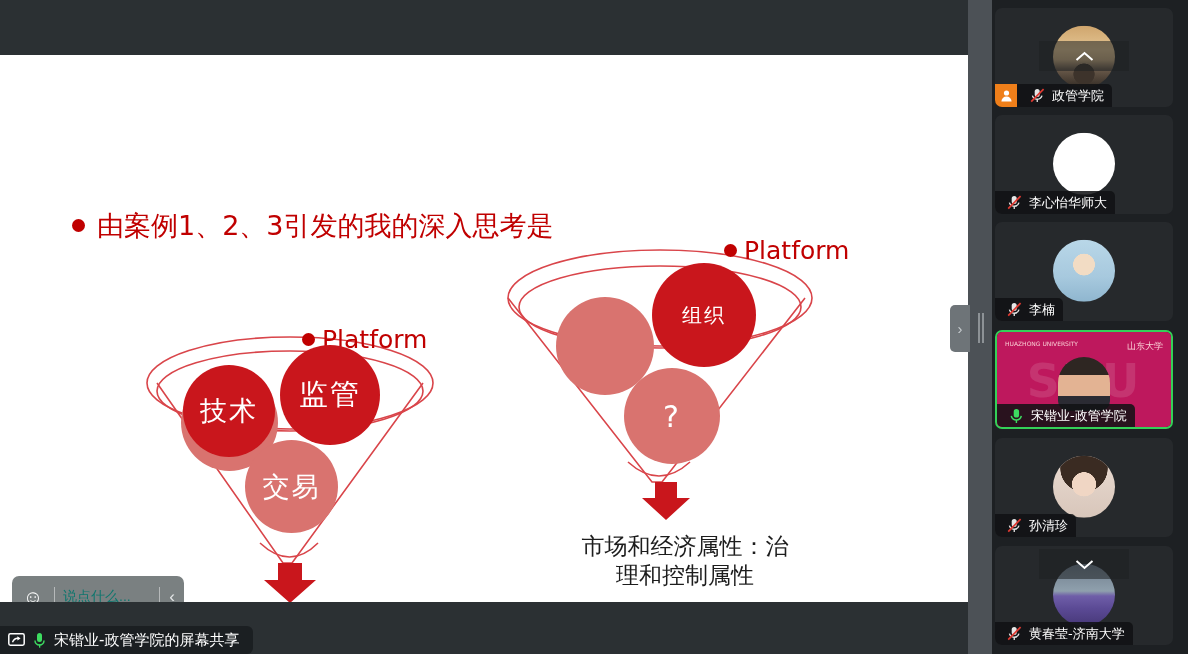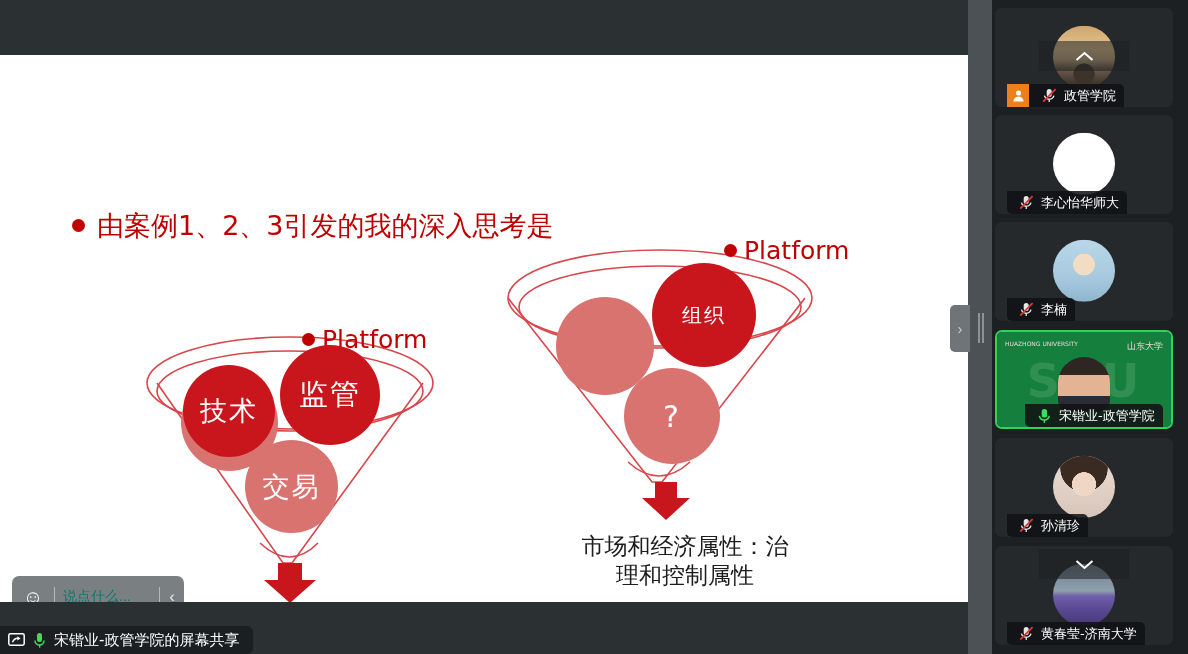--- a/index.html
+++ b/index.html
@@ -104,21 +104,21 @@
     background:#26292c;border-radius:7px;overflow:hidden;
   }
   .tile.active{
     border:2px solid #34d058;left:3px;width:174px;height:95px;
   }
   .tile .av{
     position:absolute;left:50%;top:50%;transform:translate(-50%,-52%);
     width:62px;height:62px;border-radius:50%;overflow:hidden;
   }
   .namebar{
-    position:absolute;left:12px;bottom:0;height:23px;
+    position:absolute;left:0;bottom:0;height:23px;
     background:rgba(16,18,20,.86);border-radius:0 5px 0 5px;
     display:flex;align-items:center;gap:5px;padding-right:8px;
     color:#fff;font-size:13px;white-space:nowrap;
     font-family:"DejaVu Sans","Liberation Sans",sans-serif;
   }
   .host-badge{
     width:22px;height:23px;background:#ef7f1a;display:flex;align-items:center;justify-content:center;
   }
   .mic{width:20px;display:flex;align-items:center;justify-content:center;margin-left:5px;}
   .tile-chevron{
@@ -135,21 +135,21 @@
   .img-cartoon{width:100%;height:100%;
     background:radial-gradient(circle at 50% 40%,#f2dcc4 0 22%, transparent 23%),
       linear-gradient(180deg,#b9d7e8 0%,#a7c9de 60%,#8fb6cf 100%);}
   .img-lady{width:100%;height:100%;
     background:
       radial-gradient(circle at 50% 46%, #f0d6c4 0 26%, transparent 27%),
       radial-gradient(circle at 50% 20%, #3a2b22 0 40%, transparent 41%),
       linear-gradient(180deg,#e9dbd2 0%,#d8c6ba 100%);}
   .img-lavender{width:100%;height:100%;
     background:linear-gradient(180deg,#6f7d8c 0%,#8fa0ad 44%,#6f5ea8 52%,#5b4a95 72%,#473878 100%);}
-  .img-sdu{width:100%;height:100%;position:relative;background:#15803d;}
+  .img-sdu{width:100%;height:100%;position:relative;background:#be185d;}
   .img-sdu .sdu-text{
     position:absolute;left:50%;top:52%;transform:translate(-50%,-50%);
     font-size:46px;font-weight:bold;color:rgba(255,255,255,.12);letter-spacing:2px;
     font-family:"DejaVu Sans","Liberation Sans",sans-serif;
   }
   .img-sdu .person{
     position:absolute;left:50%;bottom:16px;transform:translateX(-50%);
     width:52px;height:54px;border-radius:26px 26px 10px 10px;
     background:linear-gradient(180deg,#2e2622 0 34%,#e3b393 34% 72%,#2b2b33 72% 100%);
   }
@@ -332,21 +332,21 @@
     </div>
   </div>
 
   <div class="tile active" style="top:330px;">
     <div class="img-sdu">
       <div class="logo-l">HUAZHONG UNIVERSITY</div>
       <div class="logo-r">山东大学</div>
       <div class="sdu-text">SDU</div>
       <div class="person"></div>
     </div>
-    <div class="namebar" style="padding-left:4px;margin-left:16px;">
+    <div class="namebar" style="padding-left:4px;">
       <span class="mic">
         <svg width="15" height="16" viewBox="0 0 15 16">
           <rect x="4.7" y="1" width="5.4" height="8.6" rx="2.7" fill="#3ddc60"></rect>
           <path d="M2.3 7.9 a5.1 5.1 0 0 0 10 0" fill="none" stroke="#3ddc60" stroke-width="1.5"></path>
           <rect x="6.7" y="12" width="1.4" height="3" fill="#3ddc60"></rect>
         </svg>
       </span>
       <span>宋锴业-政管学院</span>
     </div>
   </div>

